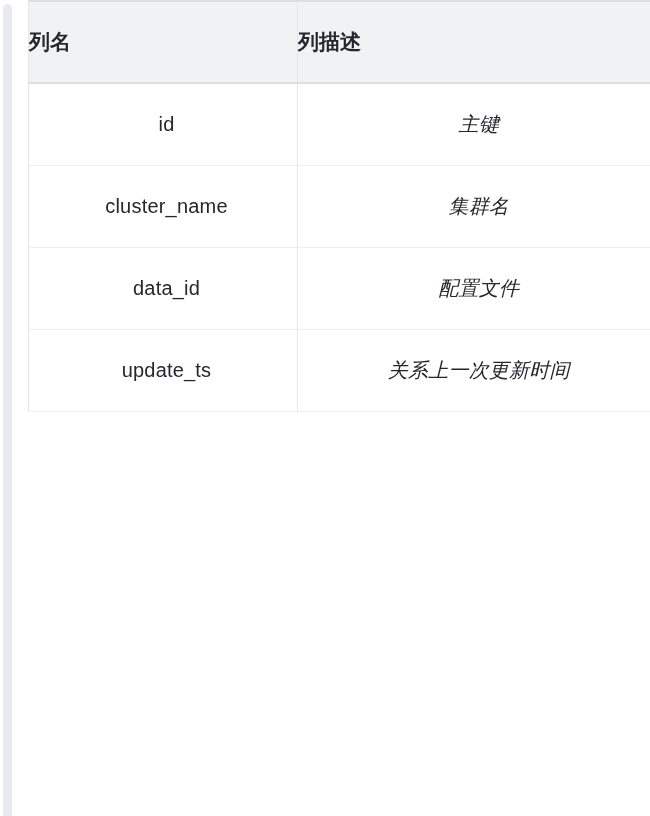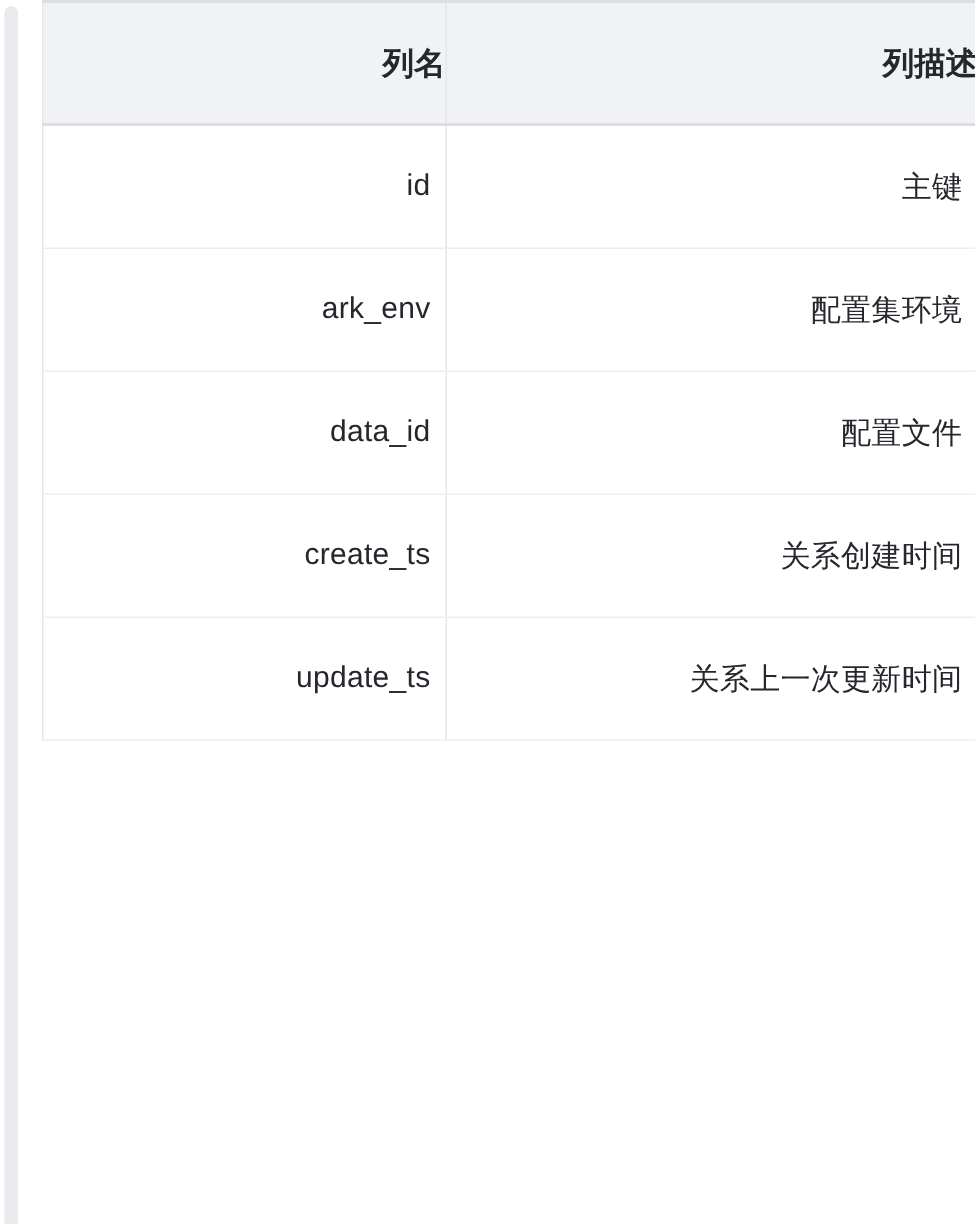--- a/index.html
+++ b/index.html
@@ -44,43 +44,43 @@
   }
   col.col-name { width: 269px; }
   col.col-desc { width: 354px; }
   th {
     height: 82px;
     background: var(--header-bg);
     border-top: 2px solid var(--outer-border);
     border-bottom: 2px solid var(--outer-border);
     font-size: 21px;
     font-weight: bold;
-    text-align: right;
+    text-align: left;
     padding: 0;
     color: var(--text);
   }
   td {
     height: 82px;
     border-bottom: 1px solid var(--row-border);
     font-size: 20px;
     font-weight: 400;
-    text-align: right;
+    text-align: center;
     vertical-align: middle;
     padding: 0 10px 0 17px;
     color: var(--text);
     background: var(--page-bg);
     letter-spacing: 0.2px;
     overflow: hidden;
     white-space: nowrap;
   }
   th:first-child, td:first-child {
     border-left: 1px solid var(--divider);
     border-right: 1px solid var(--divider);
   }
-  td:last-child { padding-left: 18px; }
+  td:last-child { padding-left: 18px; font-style: italic; }
 </style>
 </head>
 <body>
 
 <div class="side-strip"></div>
 
 <table class="doc-table">
   <colgroup>
     <col class="col-name">
     <col class="col-desc">
@@ -91,36 +91,32 @@
       <th>列描述</th>
     </tr>
   </thead>
   <tbody>
   <tr>
     <td>id</td>
     <td>主键</td>
   </tr>
 
 
+  <tr>
+    <td>cluster_name</td>
+    <td>集群名</td>
+  </tr>
 
 
-  <tr>
-    <td>ark_env</td>
-    <td>配置集环境</td>
-  </tr>
 
 
   <tr>
     <td>data_id</td>
     <td>配置文件</td>
   </tr>
 
-  <tr>
-    <td>create_ts</td>
-    <td>关系创建时间</td>
-  </tr>
 
   <tr>
     <td>update_ts</td>
     <td>关系上一次更新时间</td>
   </tr>
 </tbody>
 </table>
 
 </body></html>

